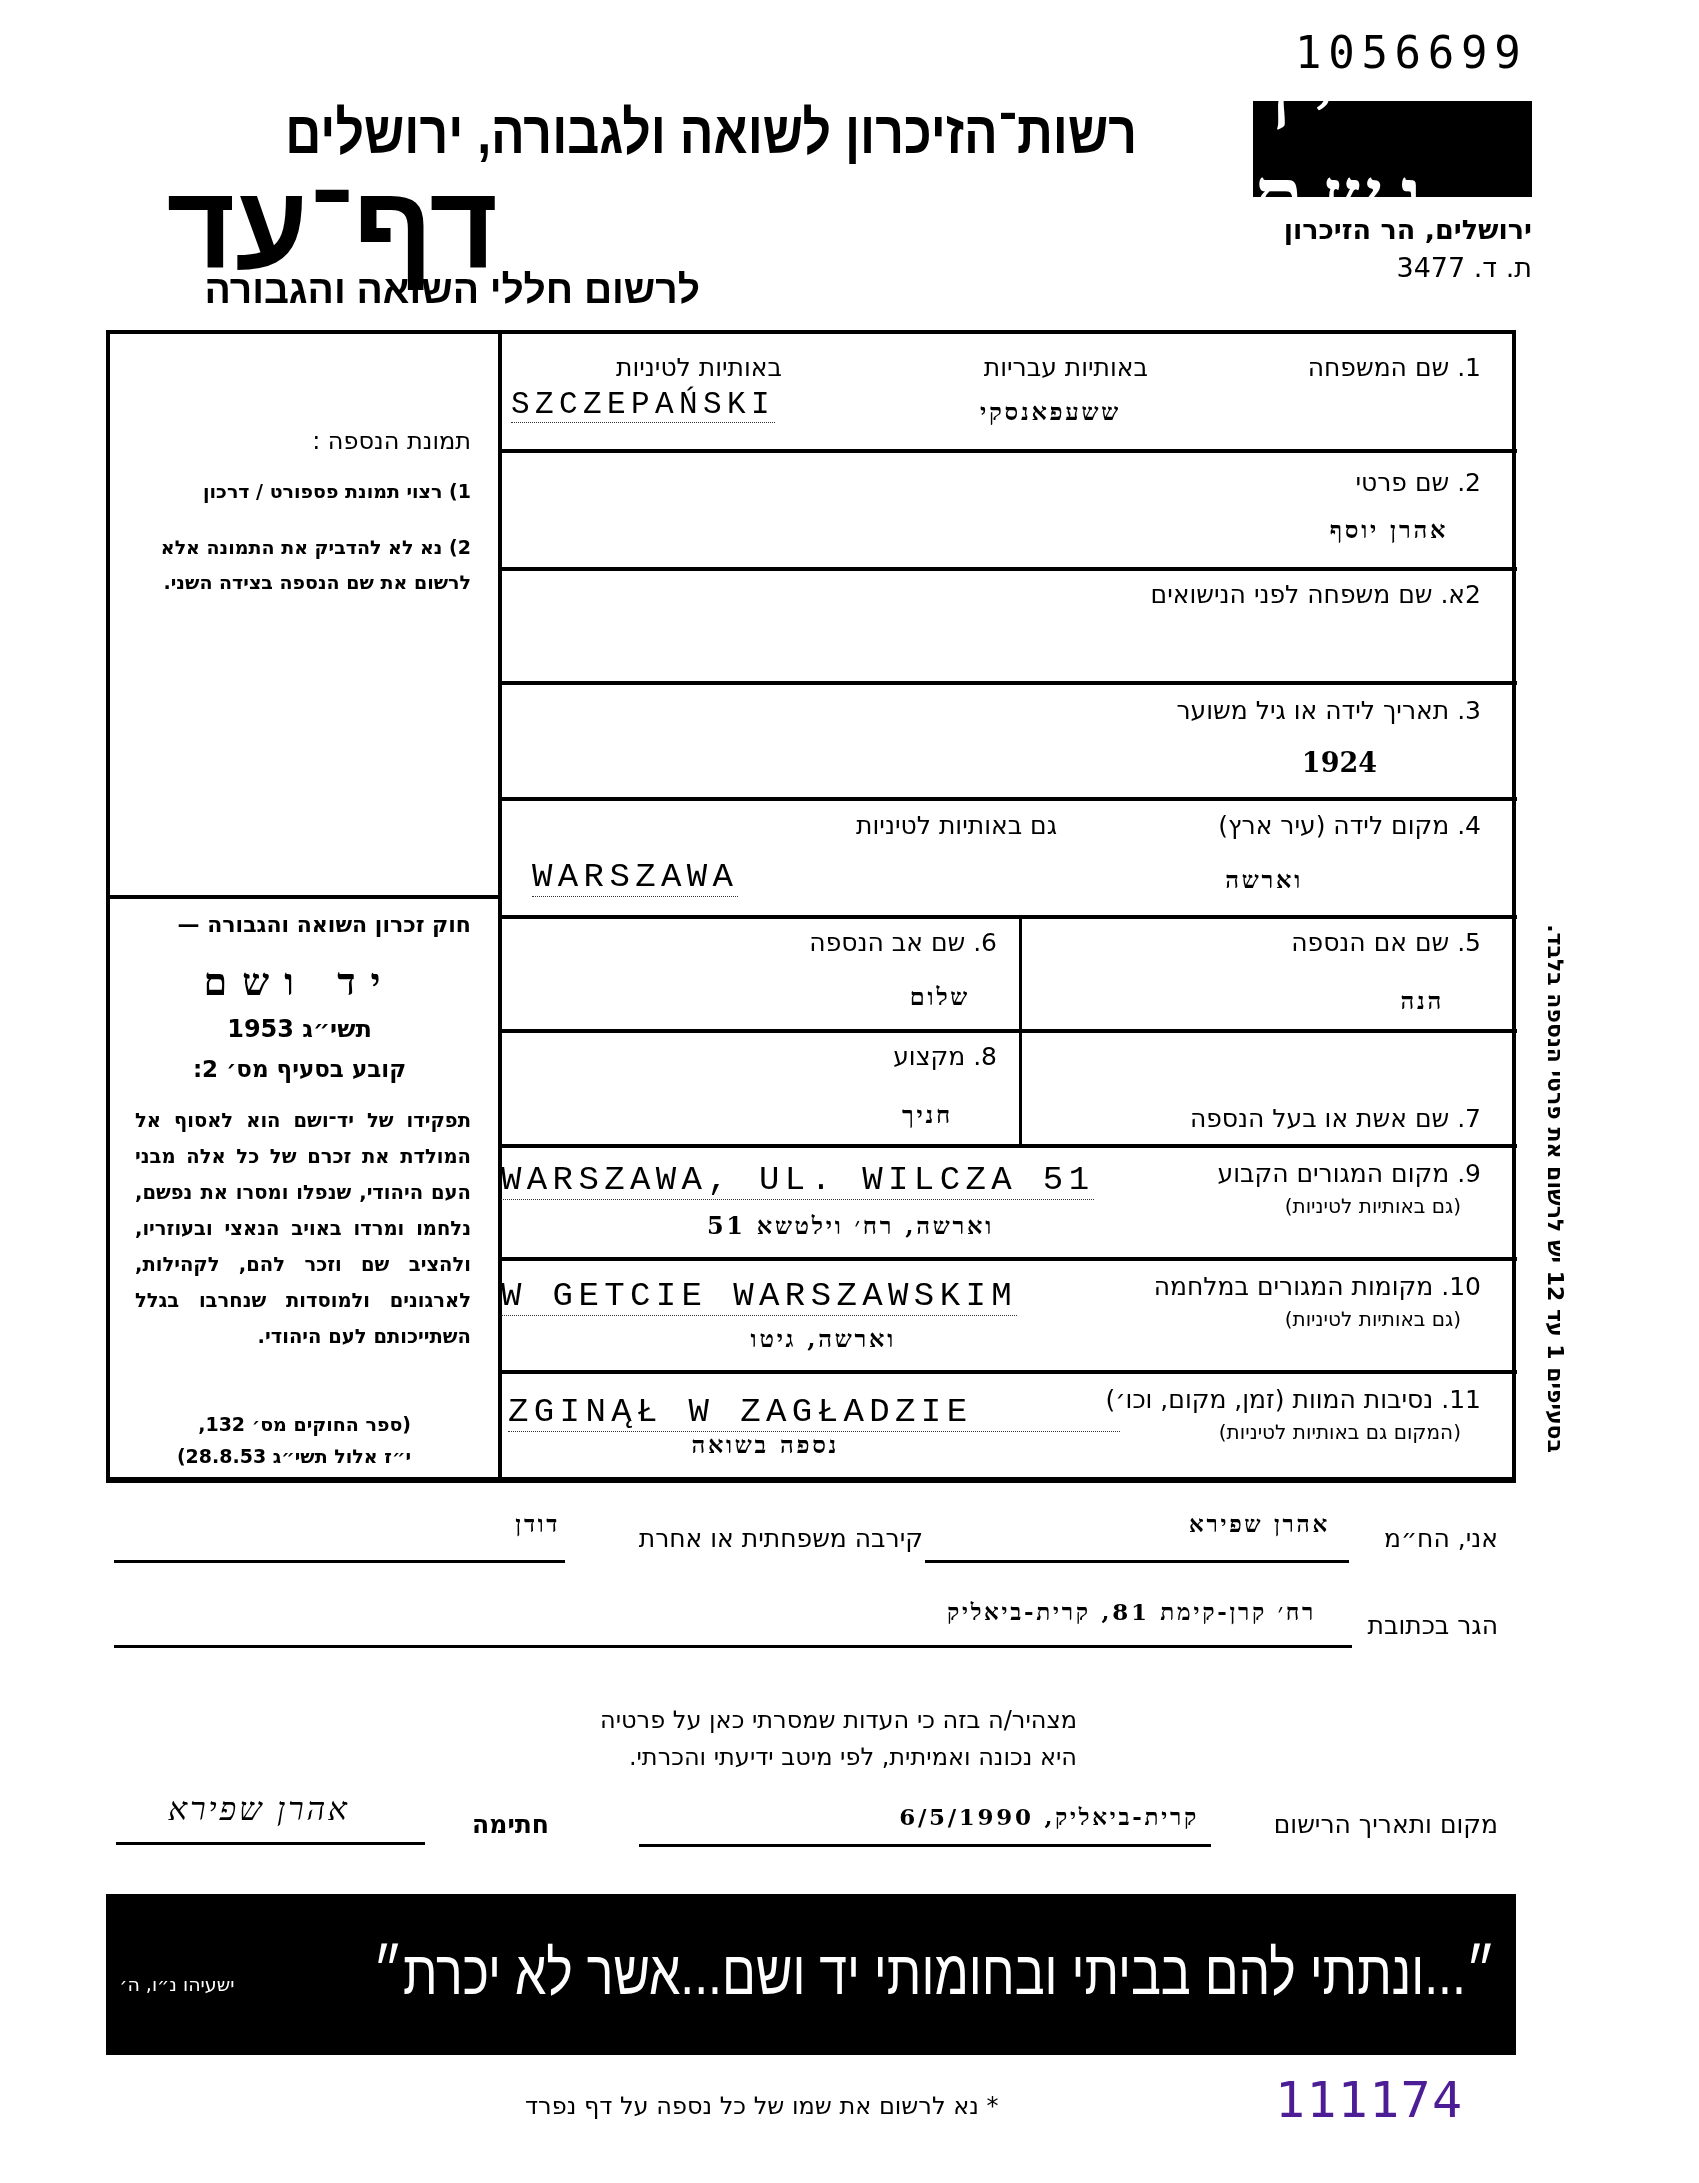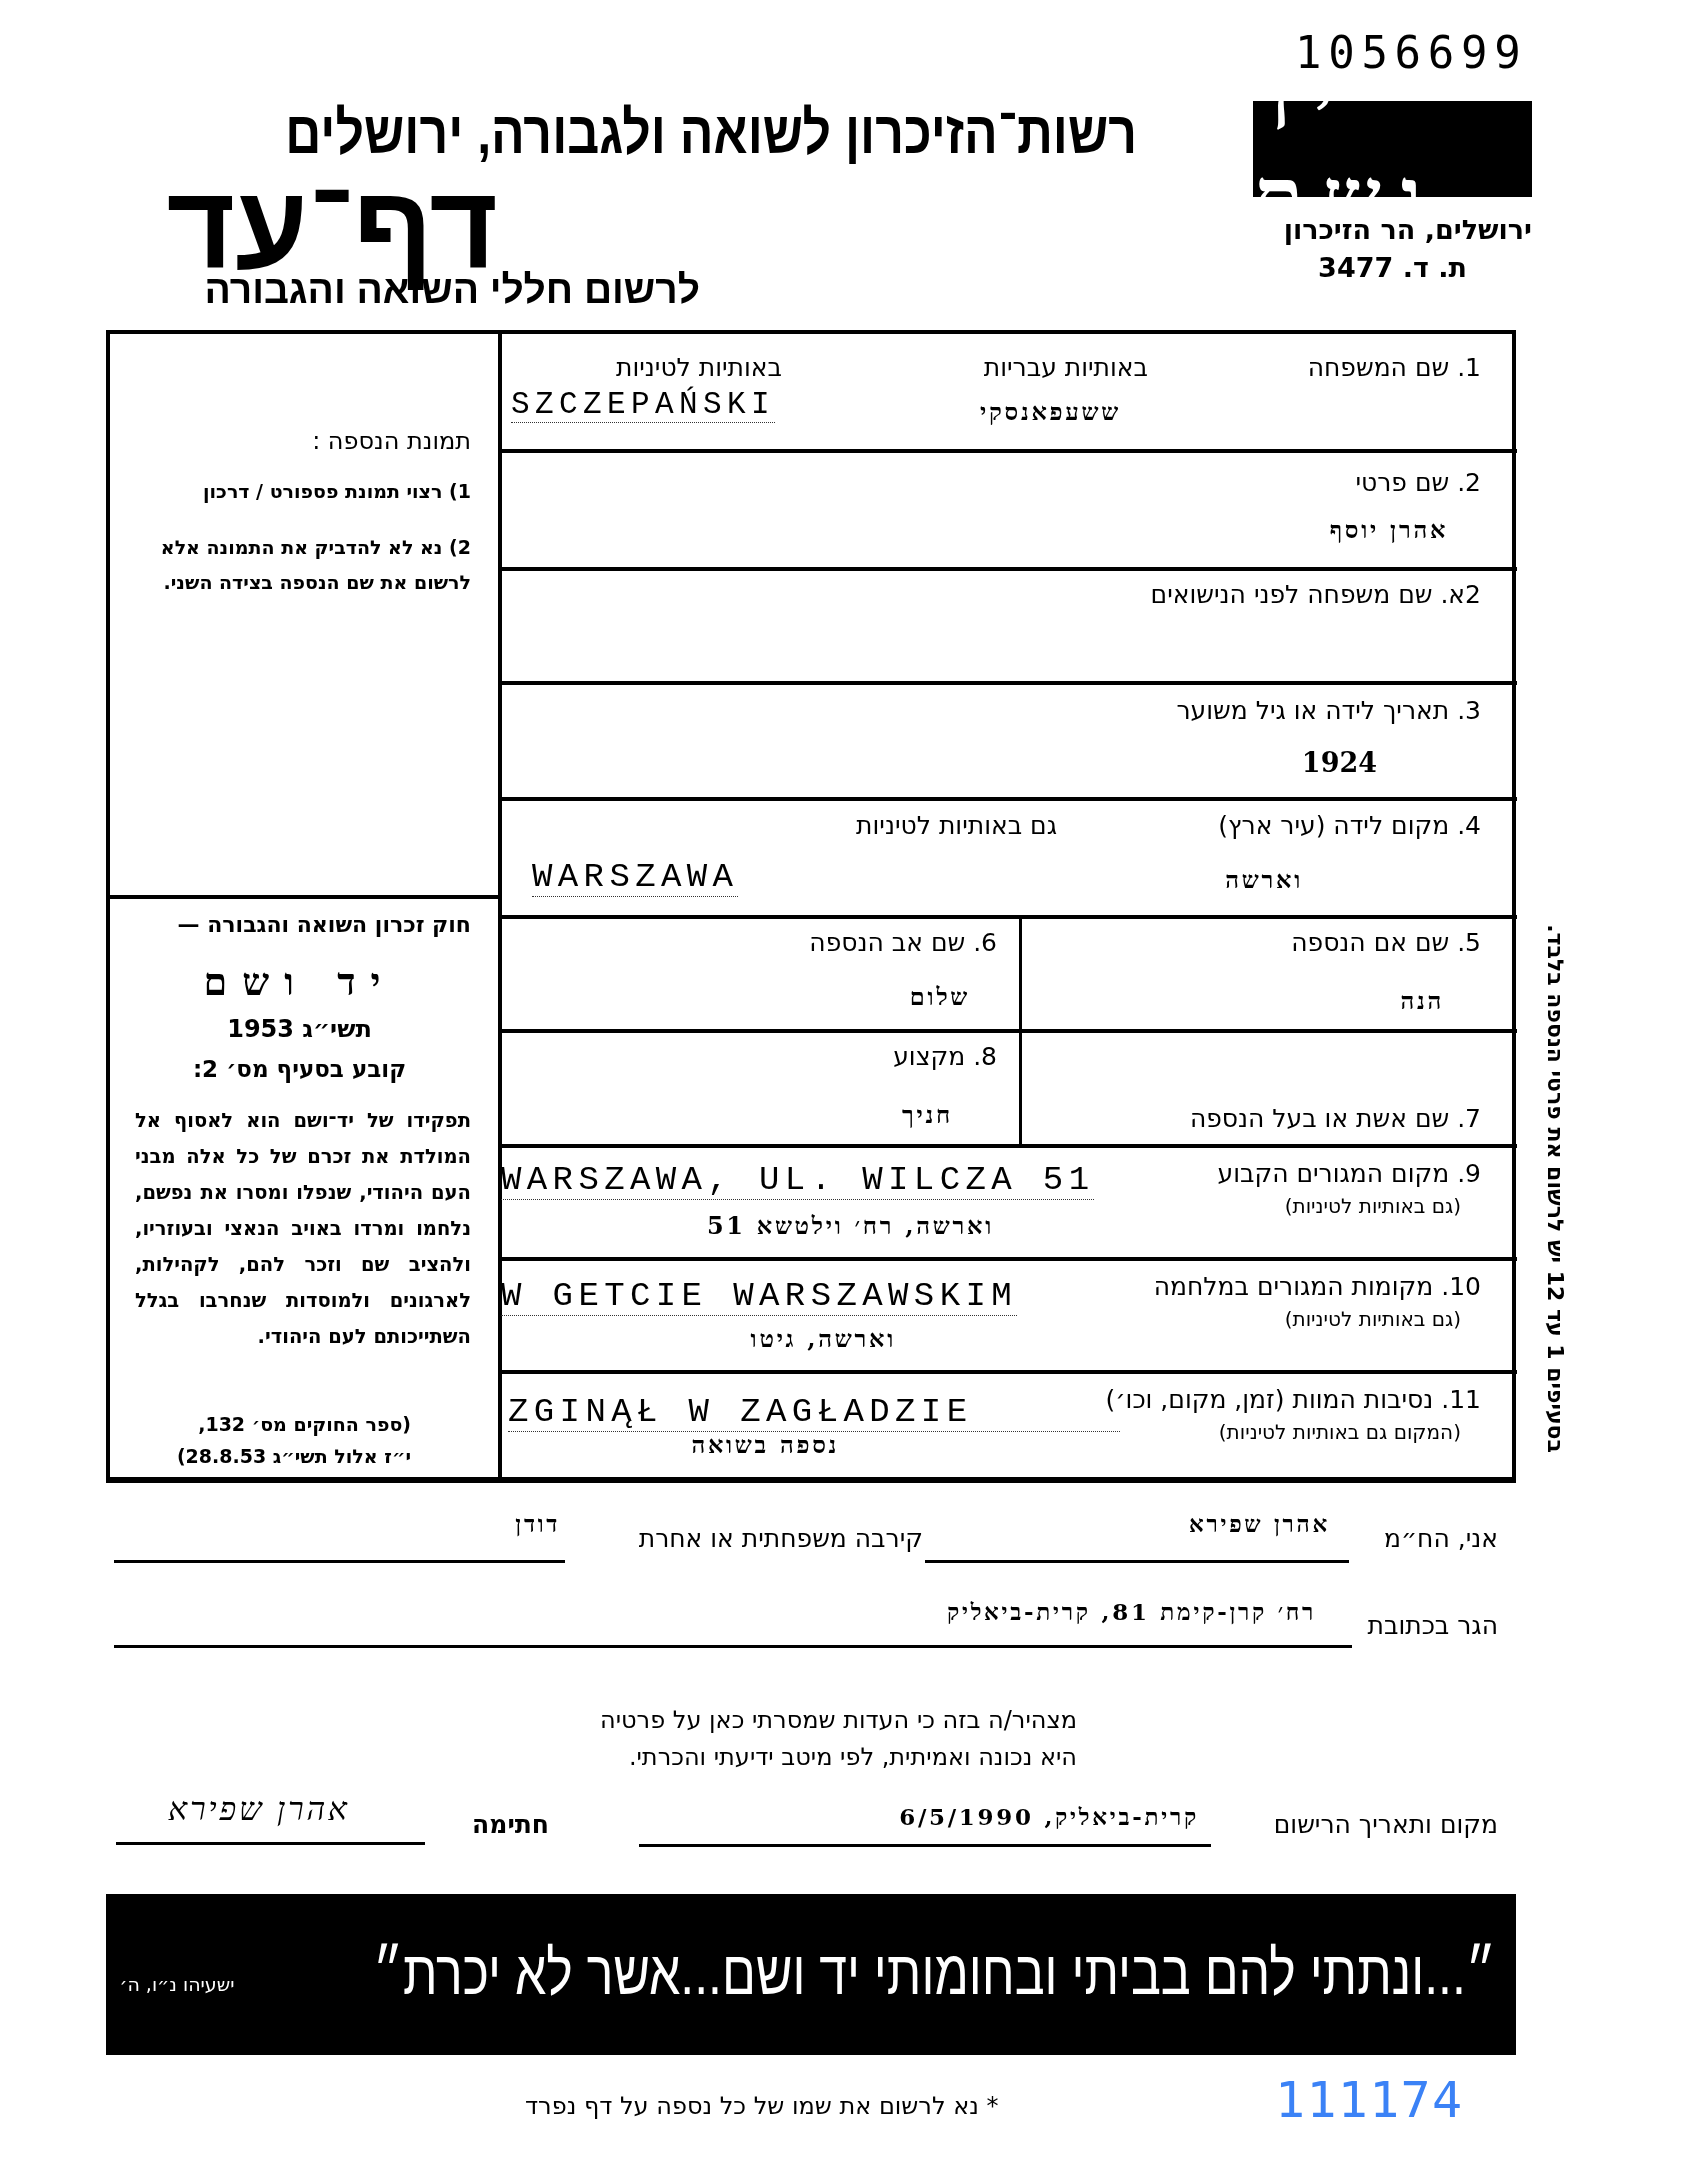--- a/index.html
+++ b/index.html
@@ -11,21 +11,21 @@
   .cond { font-family: "Liberation Sans", sans-serif; }
   .serif { font-family: "DejaVu Serif", serif; }
   .mono { font-family: "DejaVu Sans Mono", monospace; }
 
   
   #doc-number { top: 27px; left: 1295px; font-size: 44px; letter-spacing: 6.7px; }
   #logo-box { top: 101px; left: 1253px; width: 279px; height: 96px; background: #000; color: #fff;
               display: flex; align-items: center; justify-content: center;
               font-size: 81px; font-weight: bold; letter-spacing: 20px; font-family: "DejaVu Serif", serif; }
   #logo-address { top: 214px; left: 1253px; width: 279px; text-align: right; font-size: 27px; font-weight: bold; }
-  #logo-pobox { top: 252px; left: 1253px; width: 279px; text-align: center; font-size: 27px; font-weight: bold; }
+  #logo-pobox { top: 252px; left: 1253px; width: 279px; text-align: right; font-size: 27px; font-weight: normal; }
   #header-authority { top: 98px; left: 108px; width: 1029px; text-align: right; font-size: 50px; font-weight: bold; transform: scaleY(1.2); transform-origin: top right; }
   #header-title { top: 168px; left: 108px; width: 390px; text-align: right; font-size: 118px; font-weight: bold; line-height: 1; }
   #header-subtitle { top: 268px; left: 108px; width: 592px; text-align: right; font-size: 39px; font-weight: bold; }
 
   
   #form-frame { top: 330px; left: 106px; width: 1410px; height: 1151px; border: 4.7px solid #000; box-sizing: border-box; }
   #left-col-divider { top: 330px; left: 498px; width: 4px; height: 1151px; background: #000; }
   #left-col-split { top: 895px; left: 106px; width: 394px; height: 4px; background: #000; }
 
   .row-line { position: absolute; left: 498px; width: 1019px; height: 4px; background: #000; }
@@ -61,21 +61,21 @@
   .decl-value { position: absolute; font-size: 23px; font-weight: bold; direction: rtl; white-space: nowrap; font-family: "DejaVu Serif", serif; letter-spacing: 2.7px; }
   #decl-statement-1, #decl-statement-2 { position: absolute; left: 404px; width: 673px; text-align: right; font-size: 24px; direction: rtl; }
 
   
   #banner { top: 1894px; left: 106px; width: 1410px; height: 161px; background: #000; color: #fff; }
   #banner-quote { position: absolute; top: 50px; right: 20px; font-size: 50px; direction: rtl; white-space: nowrap; font-family: "Liberation Sans", sans-serif; transform: scaleY(1.25); }
   #banner-source { position: absolute; top: 79px; left: 13.5px; font-size: 19px; direction: rtl; white-space: nowrap; }
 
   
   #footer-note { top: 2092px; left: 525px; width: 606px; text-align: left; font-size: 24px; font-weight: normal; direction: rtl; }
-  #footer-number { top: 2071px; left: 1275px; font-size: 50px; font-family: "DejaVu Sans Mono", monospace; letter-spacing: 1.3px; color: #3b82f6; }
+  #footer-number { top: 2071px; left: 1275px; font-size: 50px; font-family: "DejaVu Sans Mono", monospace; letter-spacing: 1.3px; color: #4c1d95; }
 </style>
 </head>
 <body>
 
 <div id="doc-number" class="abs mono">1056699</div>
 <div id="logo-box" class="abs">
     <span>יד ושם</span>
   </div>
 <div id="logo-address" class="abs rtl">ירושלים, הר הזיכרון</div>
 <div id="logo-pobox" class="abs rtl">ת. ד. 3477</div>

